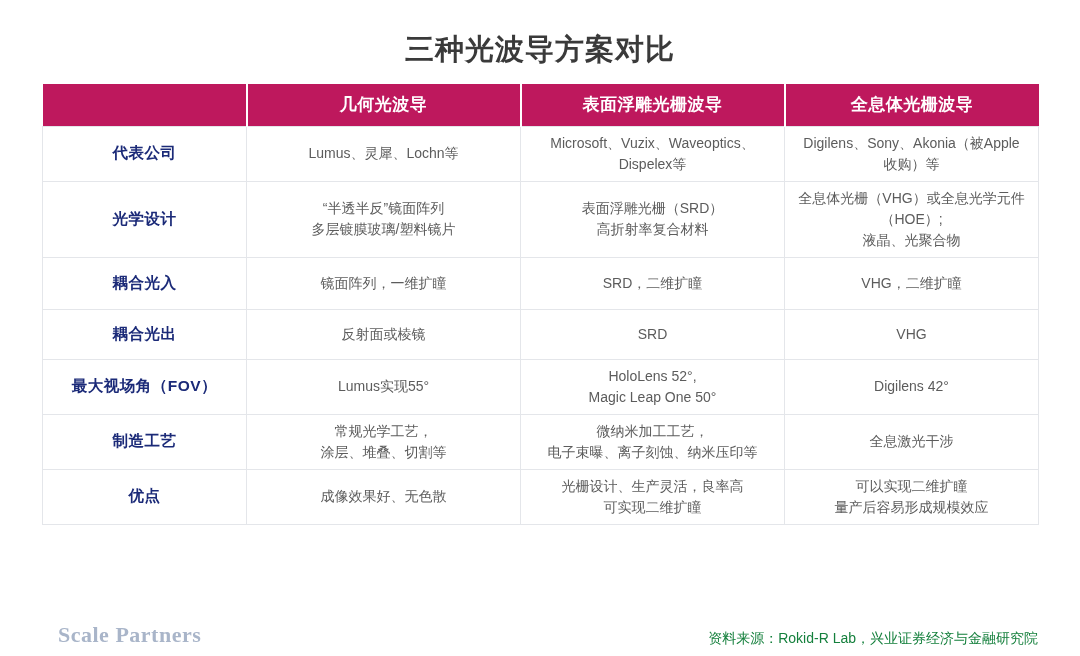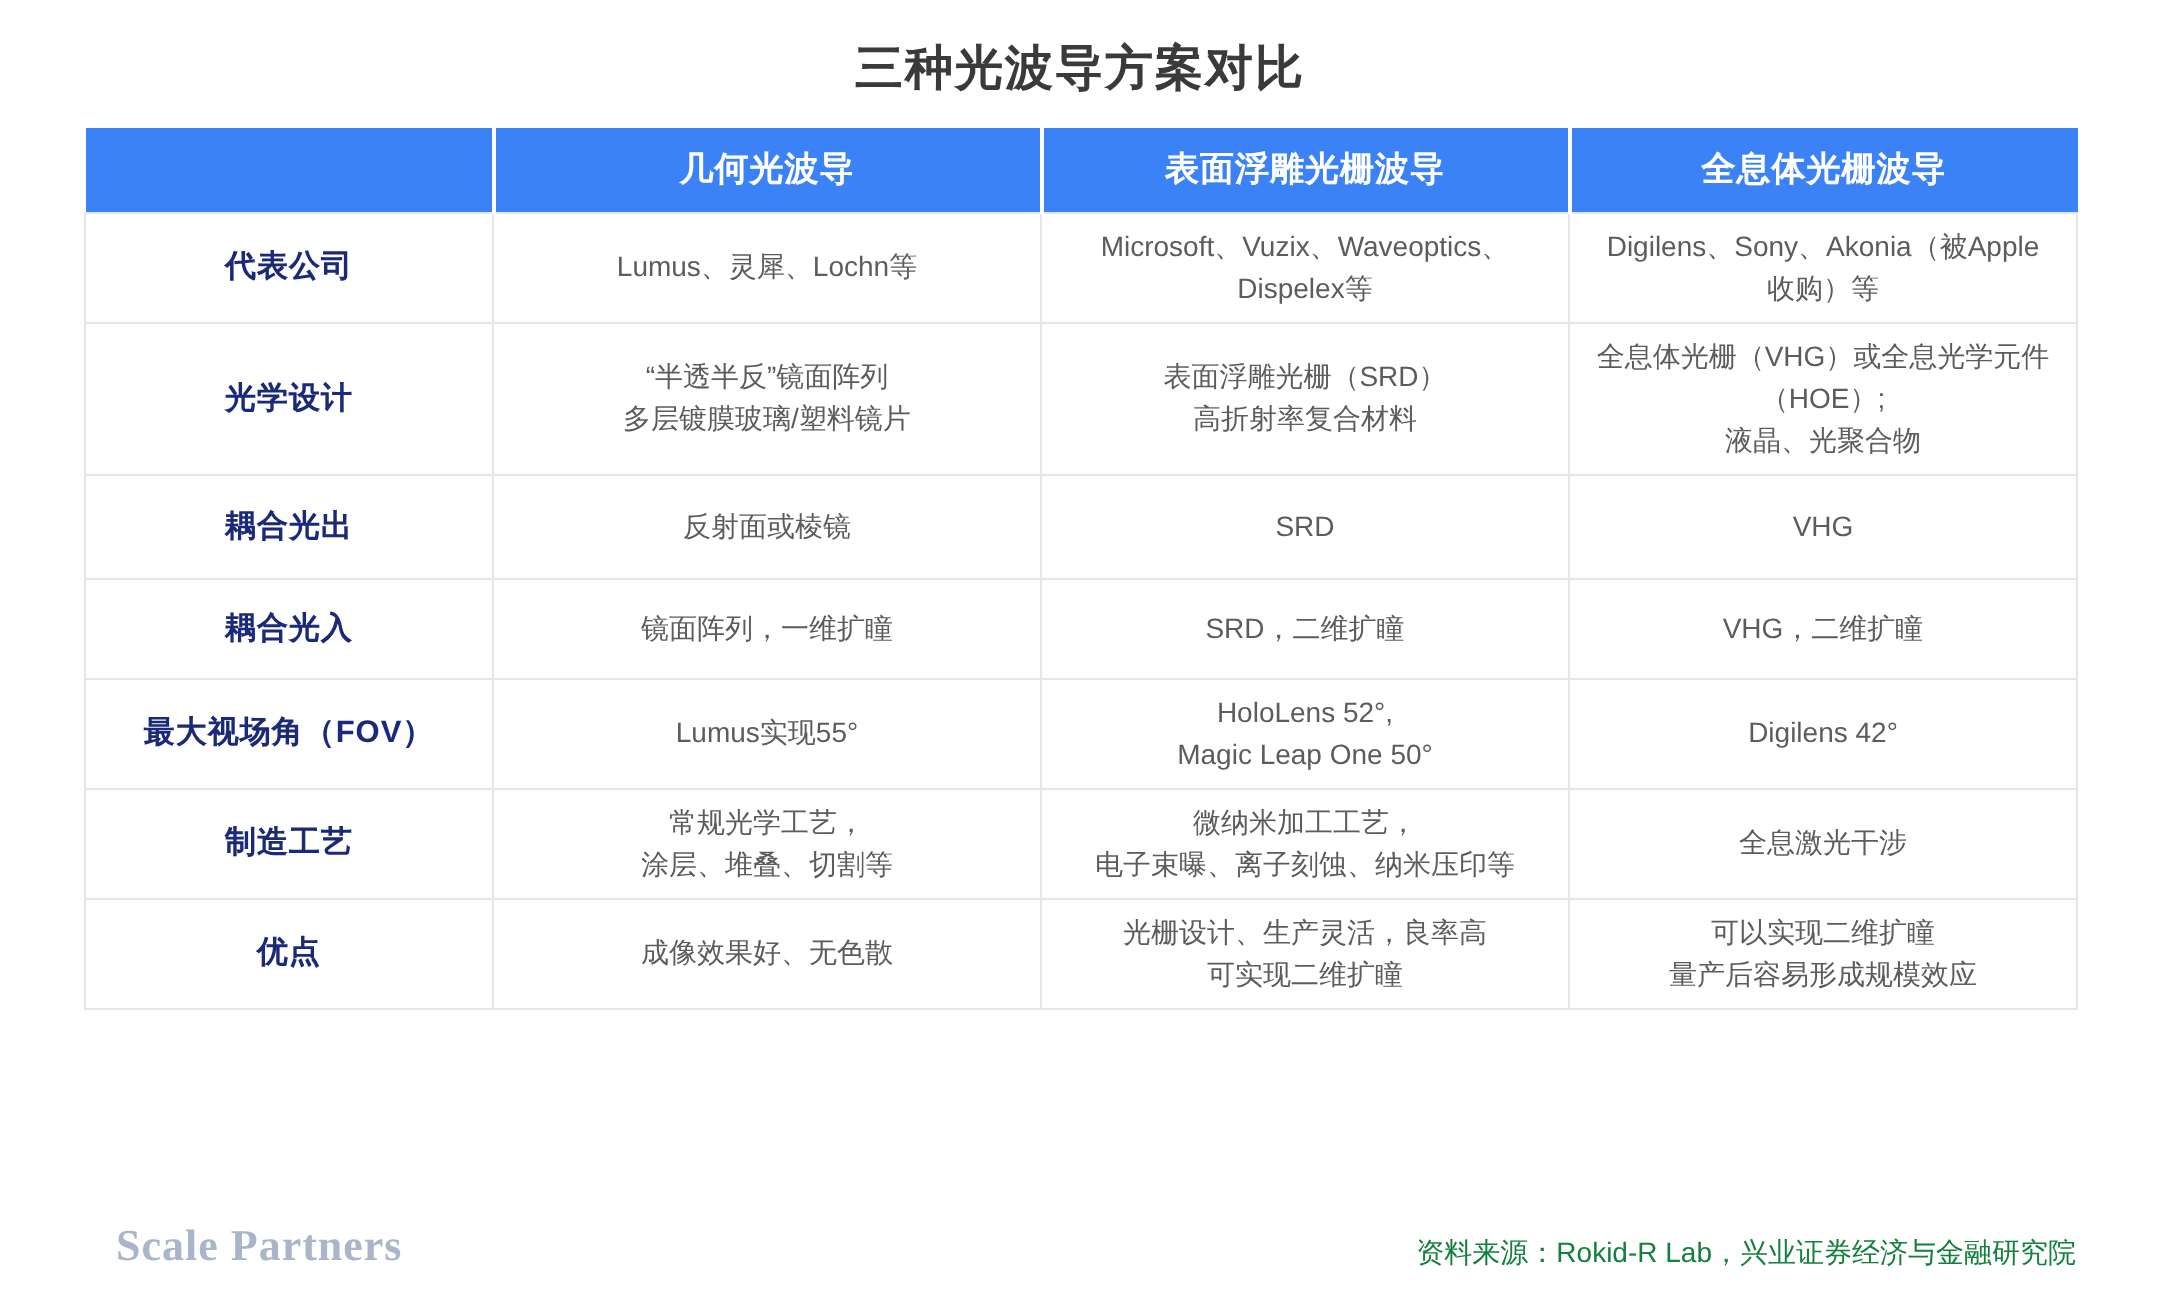--- a/index.html
+++ b/index.html
@@ -6,42 +6,42 @@
   html, body { margin: 0; padding: 0; }
   body {
     width: 1080px; height: 656px;
     background: #ffffff;
     font-family: "Liberation Sans", sans-serif;
     overflow: hidden;
   }
   .page { position: relative; width: 1080px; height: 656px; }
 
   .page-title {
-    margin: 0;
+    margin: 12px;
     padding-top: 18px;
     text-align: center;
-    font-size: 24px;
+    font-size: 29px;
     font-weight: bold;
     color: #3a3a3a;
     letter-spacing: 1px;
   }
 
   table.cmp {
     border-collapse: collapse;
     table-layout: fixed;
     width: 996px;
     margin: 14px 0 0 42px;
   }
   col.c0 { width: 204px; }
   col.c1 { width: 274px; }
   col.c2 { width: 264px; }
   col.c3 { width: 254px; }
 
   thead th {
-    background: #3b82f6;
+    background: #be185d;
     color: #ffffff;
     font-size: 17px;
     font-weight: bold;
     height: 42px;
     text-align: center;
     border-right: 2px solid #ffffff;
     letter-spacing: 0.5px;
   }
   thead th:last-child { border-right: none; }
 
@@ -126,30 +126,30 @@
       <tr>
         <th>光学设计</th>
         <td>“半透半反”镜面阵列
 多层镀膜玻璃/塑料镜片</td>
         <td>表面浮雕光栅（SRD）
 高折射率复合材料</td>
         <td>全息体光栅（VHG）或全息光学元件（HOE）;
 液晶、光聚合物</td>
       </tr>
       <tr>
+        <th>耦合光入</th>
+        <td>镜面阵列，一维扩瞳</td>
+        <td>SRD，二维扩瞳</td>
+        <td>VHG，二维扩瞳</td>
+      </tr>
+      <tr>
         <th>耦合光出</th>
         <td>反射面或棱镜</td>
         <td>SRD</td>
         <td>VHG</td>
-      </tr>
-      <tr>
-        <th>耦合光入</th>
-        <td>镜面阵列，一维扩瞳</td>
-        <td>SRD，二维扩瞳</td>
-        <td>VHG，二维扩瞳</td>
       </tr>
       <tr>
         <th>最大视场角（FOV）</th>
         <td>Lumus实现55°</td>
         <td>HoloLens 52°,
 Magic Leap One 50°</td>
         <td>Digilens 42°</td>
       </tr>
       <tr>
         <th>制造工艺</th>

